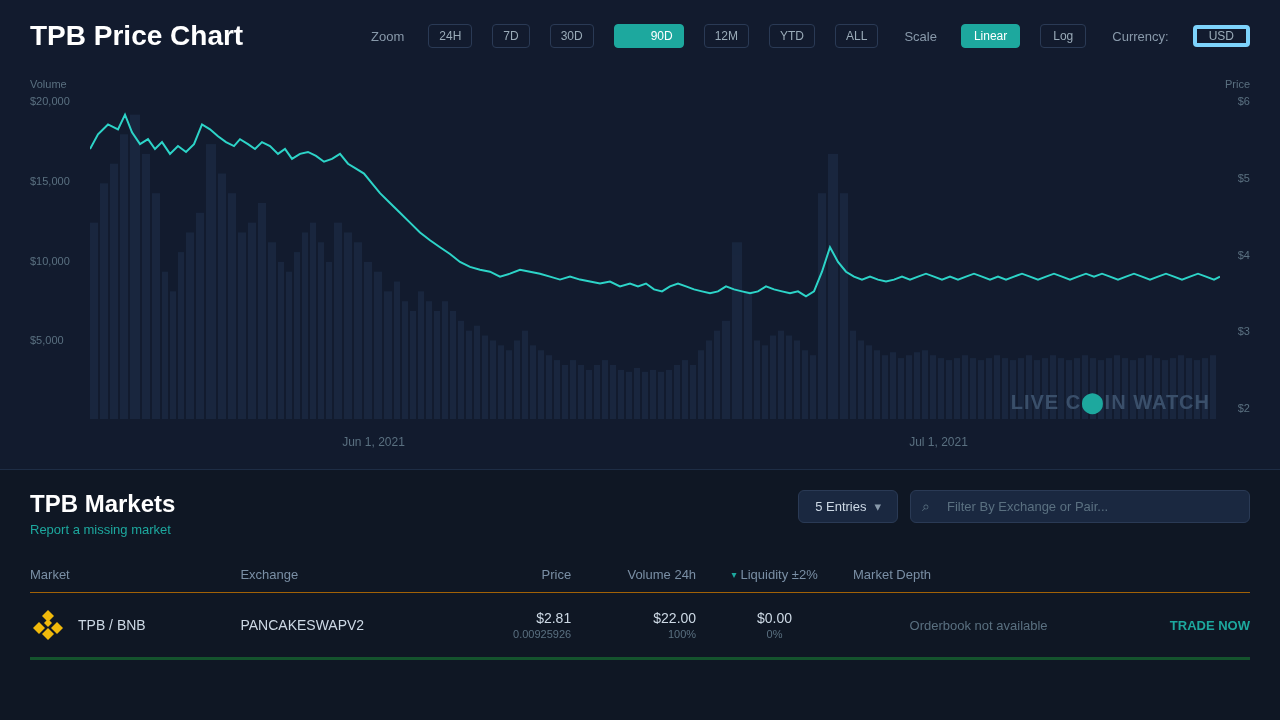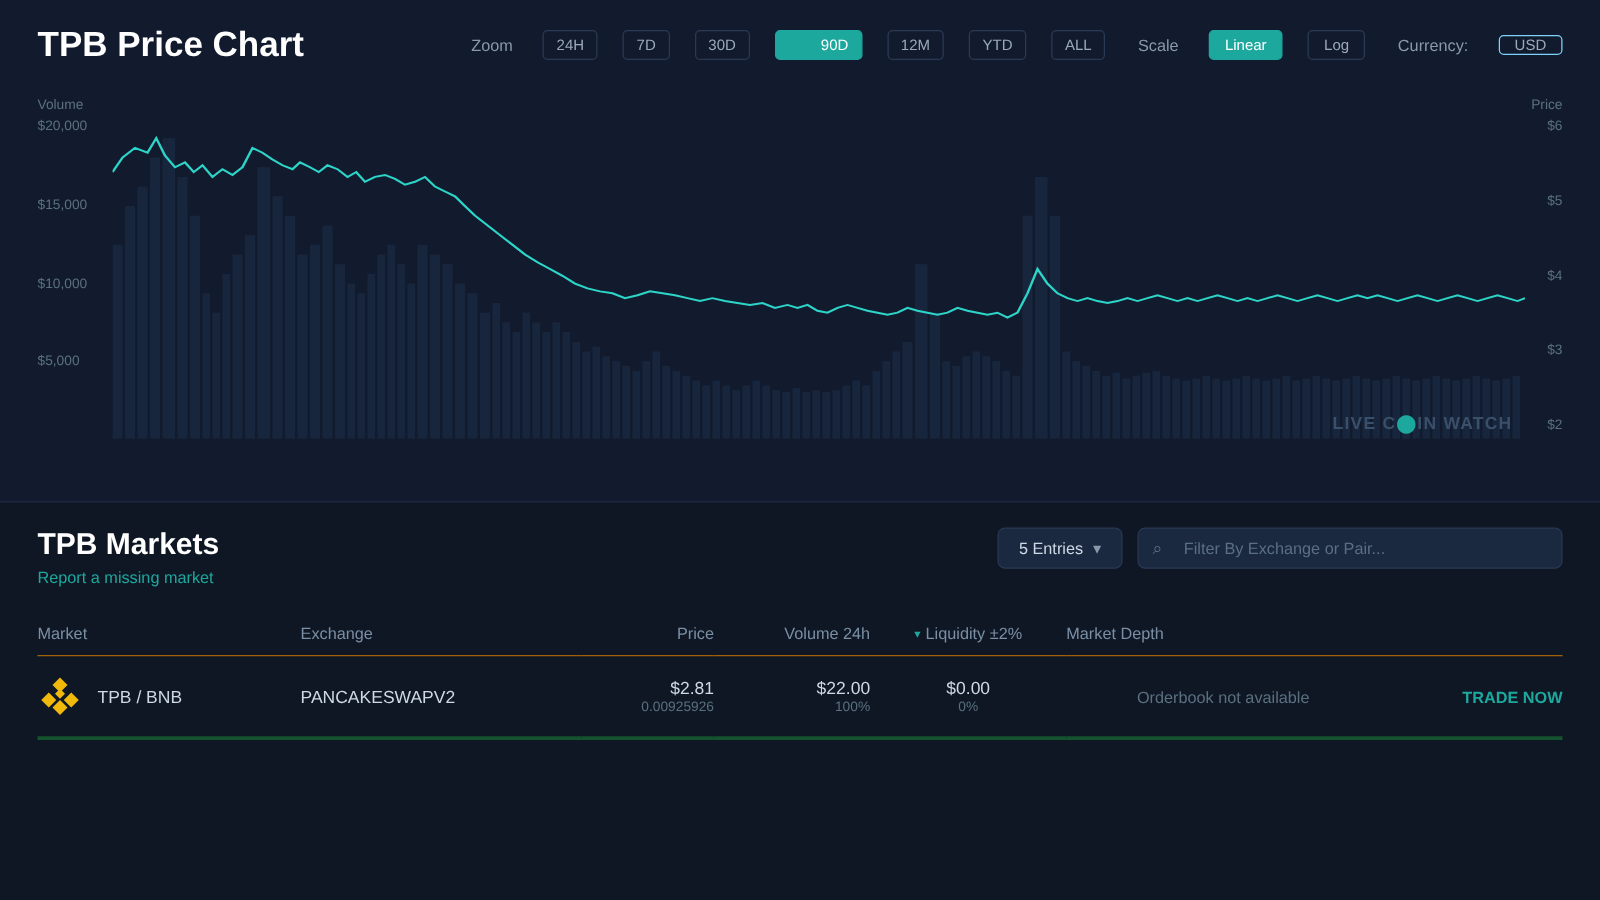--- a/index.html
+++ b/index.html
@@ -9,21 +9,21 @@
       font-family: -apple-system, BlinkMacSystemFont, 'Segoe UI', sans-serif;
       width: 1280px;
       height: 720px;
       overflow: hidden;
     }
 
     
     .chart-container {
       background: #121b2e;
       width: 100%;
-      height: 402px;
+      height: 470px;
       position: relative;
       border-bottom: 1px solid #1e2d45;
     }
 
     .chart-header {
       position: absolute;
       top: 20px;
       left: 30px;
       right: 30px;
       display: flex;
@@ -94,21 +94,21 @@
 
     .currency-label {
       color: #8899aa;
       font-size: 13px;
       margin-left: 6px;
       margin-right: 4px;
     }
 
     .currency-btn {
       background: transparent;
-      border: 1px solid #7dd3fc;
+      border: 4px solid #7dd3fc;
       color: #9aabb8;
       padding: 0 12px;
       border-radius: 4px;
       font-size: 12px;
       cursor: pointer;
       font-family: inherit;
     }
 
     .axis-label-volume {
       position: absolute;
@@ -177,21 +177,21 @@
     .chart-svg-wrapper svg {
       width: 100%;
       height: 100%;
     }
 
     
     .watermark {
       position: absolute;
       bottom: 55px;
       right: 70px;
-      font-size: 14px;
+      font-size: 20px;
       color: #3a4f6a;
       font-weight: 600;
       letter-spacing: 1px;
     }
 
     .watermark span.dot {
       color: #1da89e;
     }
 
     
@@ -704,20 +704,24 @@
           1092,188
           1100,185
           1108,182
           1116,185
           1124,188
           1130,185
         "></polyline>
     </svg>
   </div>
 
+  <div class="x-axis">
+    <span>Jun 1, 2021</span>
+    <span>Jul 1, 2021</span>
+  </div>
 
   <div class="watermark">
     LIVE C<span class="dot">⬤</span>IN WATCH
   </div>
 
 </div>
 
 <div class="markets-container">
   <div class="markets-header">
     <div>

